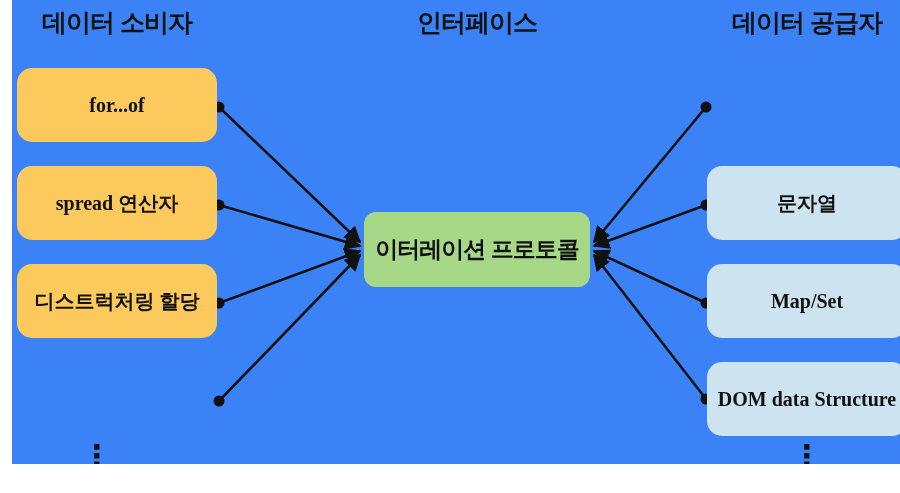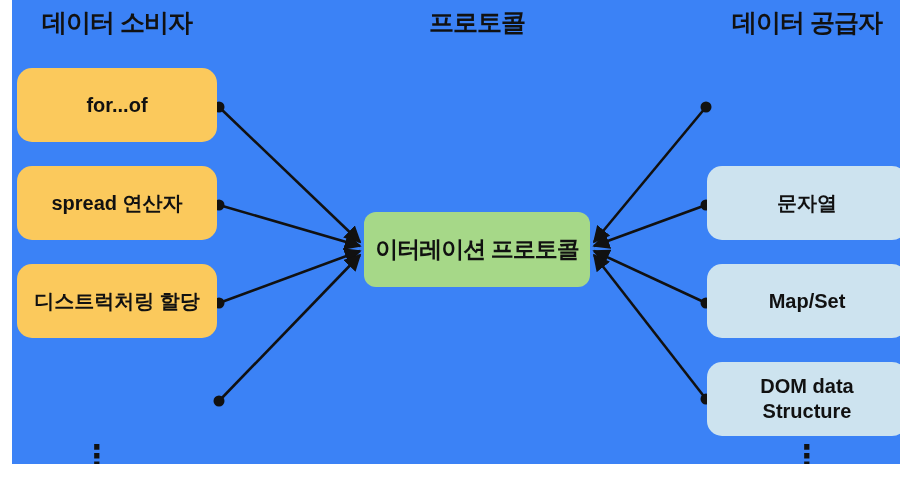--- a/index.html
+++ b/index.html
@@ -38,21 +38,21 @@
 
   .node {
     position: absolute;
     width: 200px;
     height: 74px;
     border-radius: 15px;
     display: flex;
     align-items: center;
     justify-content: center;
     text-align: center;
-    font-family: Liberation Sans, sans-serif;
+    font-family: Liberation Serif, serif;
     font-size: 20px;
     font-weight: 600;
     color: #111111;
     line-height: 1.25;
     padding: 0 8px;
     box-sizing: border-box;
   }
   .node.consumer { left: 5px;   background: var(--consumer-box, #FBC95C); }
   .node.provider { left: 695px; background: var(--provider-box, #CDE3EF); }
   .row-0 { top: 68px; }
@@ -120,21 +120,21 @@
       <circle cx="207" cy="303" r="5.5"></circle>
       <circle cx="207" cy="401" r="5.5"></circle>
       <circle cx="694" cy="107" r="5.5"></circle>
       <circle cx="694" cy="205" r="5.5"></circle>
       <circle cx="694" cy="303" r="5.5"></circle>
       <circle cx="694" cy="399" r="5.5"></circle>
     </g>
   </svg>
 
   <div class="col-header left">데이터 소비자</div>
-  <div class="col-header center">프로토콜</div>
+  <div class="col-header center">인터페이스</div>
   <div class="col-header right">데이터 공급자</div>
 
   <div class="node consumer row-0">for...of</div>
   <div class="node consumer row-2">디스트럭처링 할당</div>
   <div class="node consumer row-1">spread 연산자</div>
 
   <div class="node interface">이터레이션 프로토콜</div>
 
   <div class="node provider row-2">Map/Set</div>
   <div class="node provider row-1">문자열</div>

